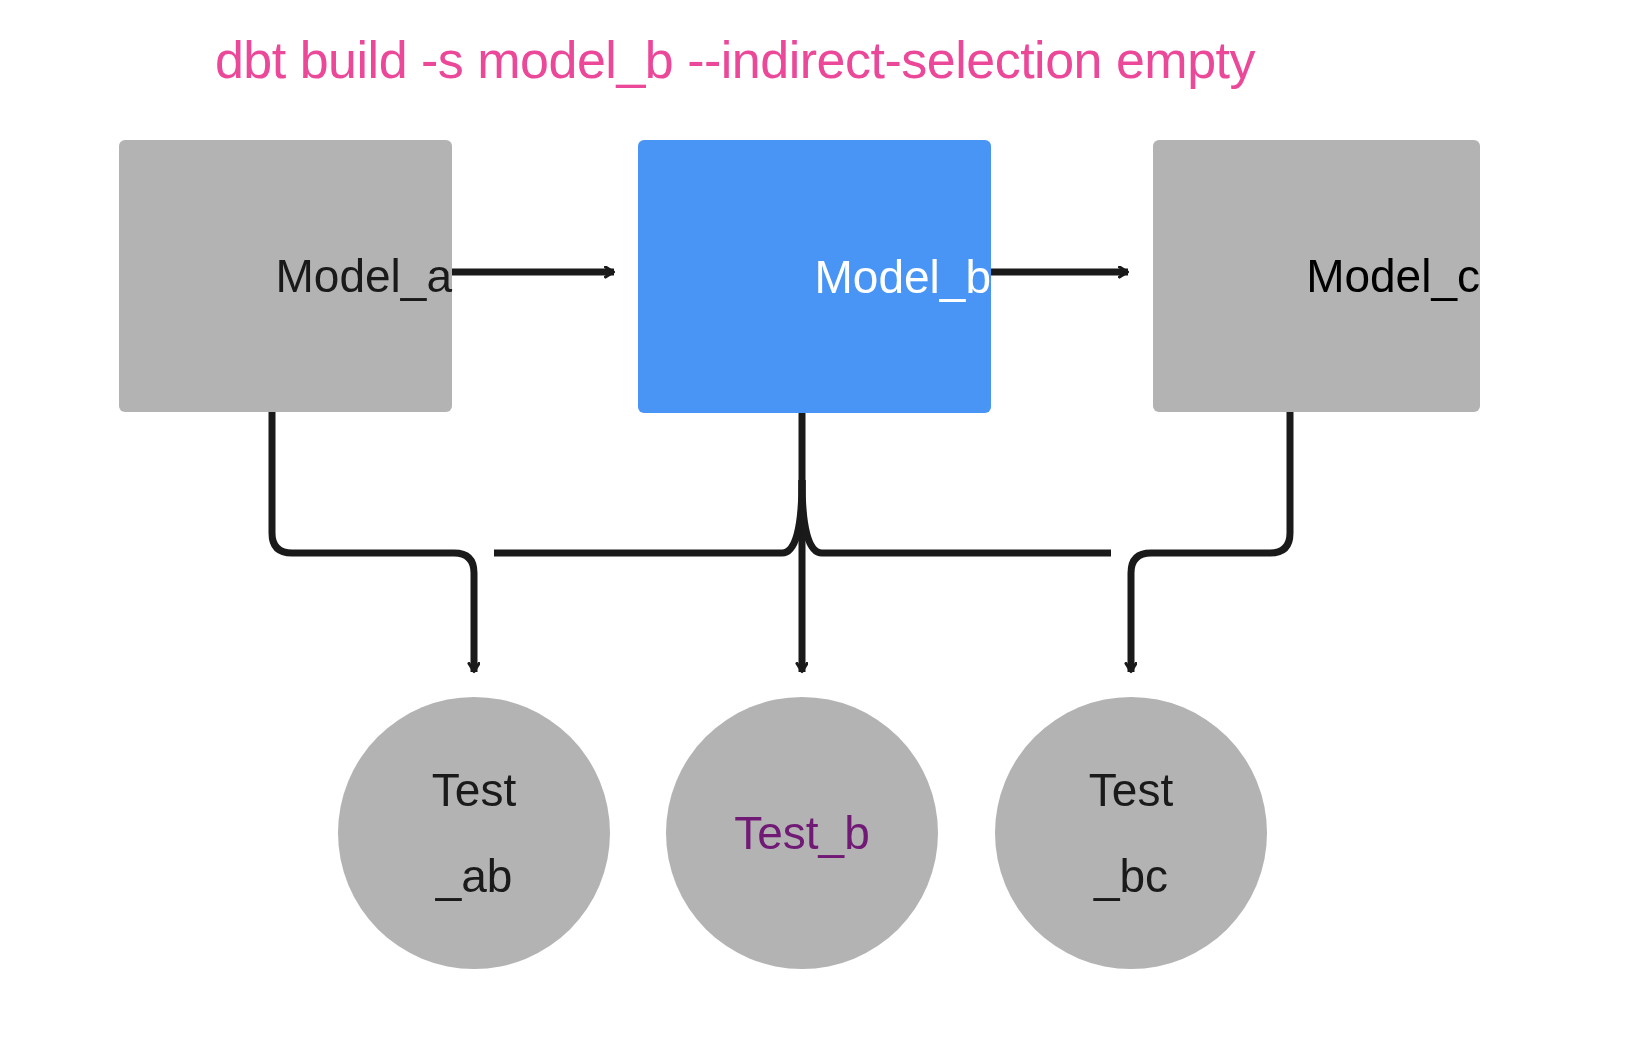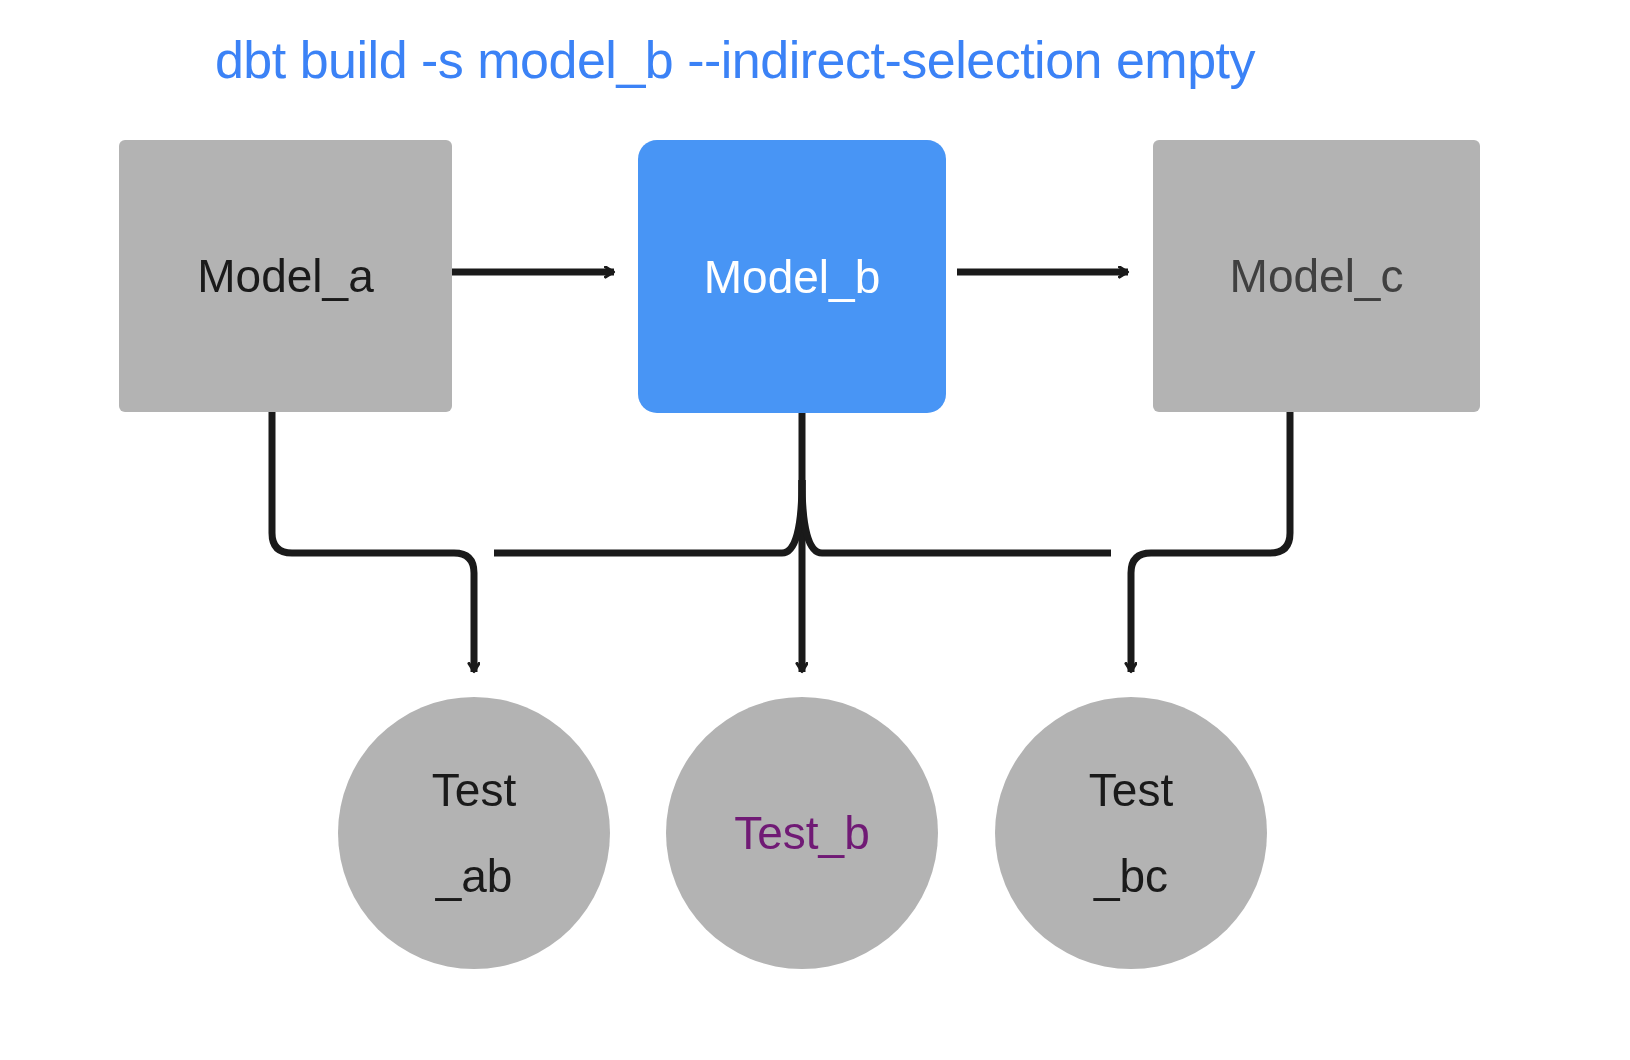--- a/index.html
+++ b/index.html
@@ -25,38 +25,39 @@
     height: 1060px;
   }
   .title {
     position: absolute;
     left: 0;
     top: 28px;
     width: 1470px;
     text-align: center;
     font-size: 52px;
     line-height: 64px;
-    color: #3b82f6;
+    color: #ec4899;
     font-family: "Liberation Sans", sans-serif;
     white-space: pre;
     letter-spacing: -0.5px;
   }
   .node {
     position: absolute;
     display: flex;
     align-items: center;
     justify-content: center;
     text-align: center;
     font-size: 46px;
     line-height: 86px;
     font-family: "Liberation Sans", sans-serif;
     box-sizing: border-box;
   }
   .node-box {
     border-radius: 6px;
+    justify-content: flex-end;
   }
   .node-circle {
     border-radius: 50%;
   }
   .node-label {
     white-space: pre-line;
     pointer-events: none;
   }
 </style>
 </head>
@@ -88,25 +89,25 @@
       <path d="M 802 480 Q 802 553 822 553 L 1111 553"></path>
 
       <path d="M 1290 412 L 1290 533 Q 1290 553 1270 553 L 1151 553 Q 1131 553 1131 573 L 1131 672" marker-end="url(#arrowhead)"></path>
     </g>
   </svg>
 
   <div class="node node-box" style="left:119px; top:140px; width:333px; height:272px; background:#b3b3b3; color:#1a1a1a;">
     <span class="node-label">Model_a</span>
   </div>
 
-  <div class="node node-box" style="left:638px; top:140px; width:308px; height:273px; background:#4895f5; color:#ffffff;border-radius:19px;">
+  <div class="node node-box" style="left:638px; top:140px; width:353px; height:273px; background:#4895f5; color:#ffffff;">
     <span class="node-label">Model_b</span>
   </div>
 
-  <div class="node node-box" style="left:1153px; top:140px; width:327px; height:272px; background:#b3b3b3; color:#404040;">
+  <div class="node node-box" style="left:1153px; top:140px; width:327px; height:272px; background:#b3b3b3; color:#000000;">
     <span class="node-label">Model_c</span>
   </div>
 
   <div class="node node-circle" style="left:338px; top:697px; width:272px; height:272px; background:#b3b3b3; color:#1a1a1a;">
     <span class="node-label">Test
 _ab</span>
   </div>
 
   <div class="node node-circle" style="left:666px; top:697px; width:272px; height:272px; background:#b3b3b3; color:#701a75;">
     <span class="node-label">Test_b</span>

